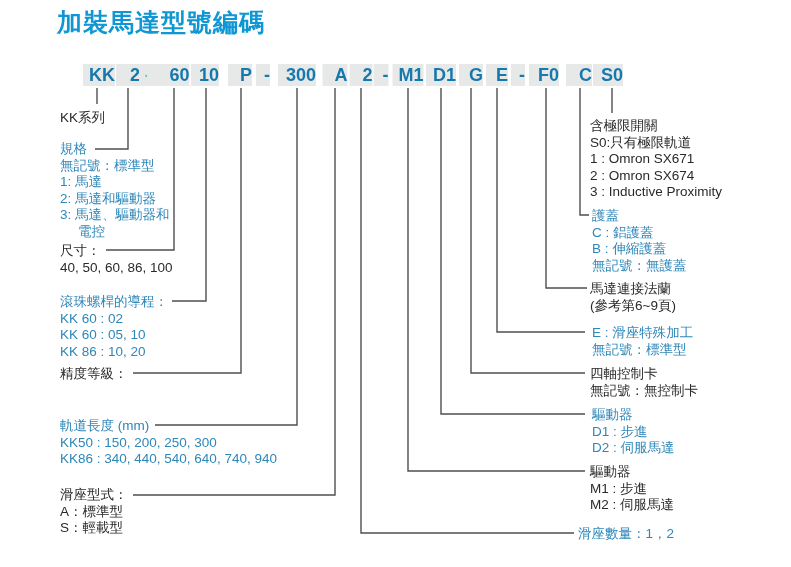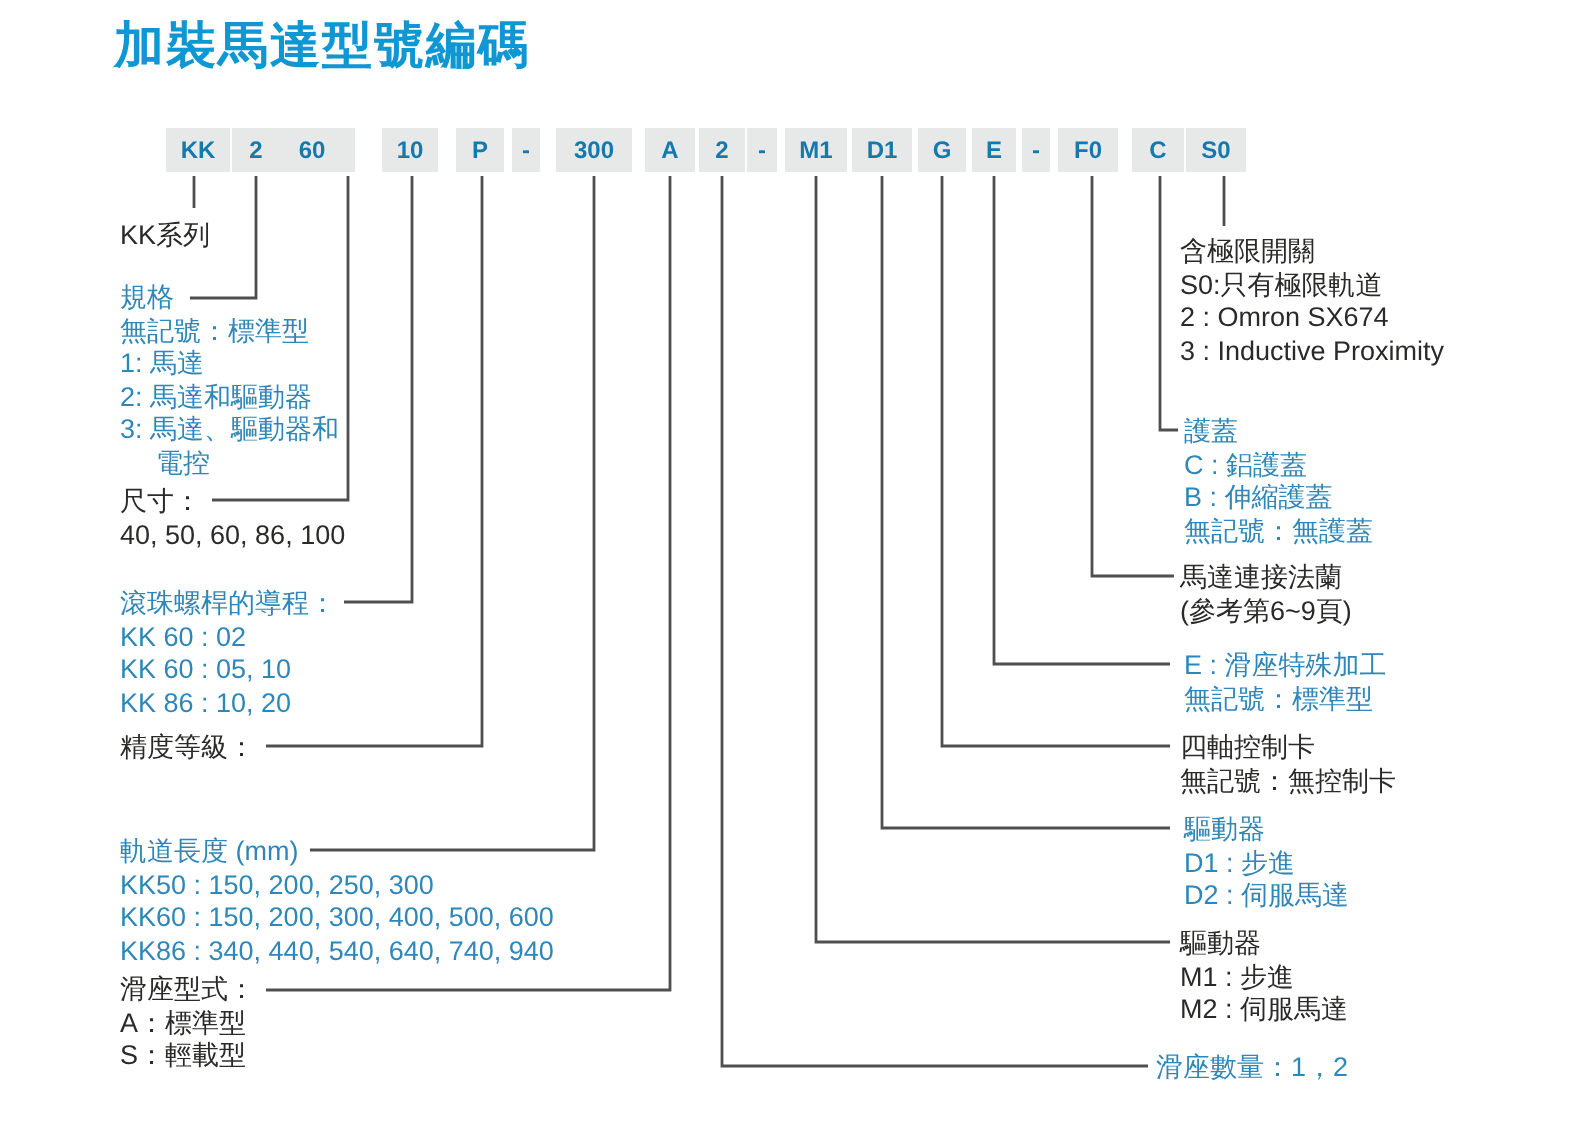--- a/index.html
+++ b/index.html
@@ -18,21 +18,21 @@
   .page-title{
     position:absolute;left:57px;top:6px;margin:0;
     font-size:25px;font-weight:700;color:var(--title-blue);letter-spacing:1px;
   }
   .connectors{position:absolute;left:0;top:0;}
   .connectors polyline{fill:none;stroke:var(--line-gray);stroke-width:1.4;}
   .tok{
     position:absolute;top:64px;height:22px;line-height:22px;
     transform:translateX(-50%);
     background:var(--segment-bg);color:var(--segment-blue);
-    font-size:12px;font-weight:700;text-align:center;
+    font-size:18px;font-weight:700;text-align:right;
   }
   .block{position:absolute;font-size:13.5px;line-height:16.5px;white-space:nowrap;}
   .block.blue{color:var(--desc-blue);}
   .block.dark{color:var(--text-dark);}
   .block .indent{padding-left:18px;}
 </style>
 </head>
 <body>
 
 <h1 class="page-title">加裝馬達型號編碼</h1>
@@ -51,21 +51,21 @@
   <polyline points="471,88 471,373 585,373"></polyline>
   <polyline points="497,88 497,332 585,332"></polyline>
   <polyline points="546,88 546,288 587,288"></polyline>
   <polyline points="580,88 580,215 589,215"></polyline>
   <polyline points="612,88 612,113"></polyline>
 </svg>
 
 <span class="tok" style="left:99px;width:32px">KK</span>
 <span class="tok" style="left:128px;width:24px">2</span>
 <span class="tok" style="left:145px;width:12px">-</span>
-<span class="tok" style="left:156px;width:43px">60</span>
+<span class="tok" style="left:168px;width:43px">60</span>
 <span class="tok" style="left:205px;width:28px">10</span>
 <span class="tok" style="left:240px;width:24px">P</span>
 <span class="tok" style="left:263px;width:14px">-</span>
 <span class="tok" style="left:297px;width:38px">300</span>
 <span class="tok" style="left:335px;width:25px">A</span>
 <span class="tok" style="left:361px;width:23px">2</span>
 <span class="tok" style="left:381px;width:15px">-</span>
 <span class="tok" style="left:408px;width:31px">M1</span>
 <span class="tok" style="left:441px;width:30px">D1</span>
 <span class="tok" style="left:471px;width:24px">G</span>
@@ -100,33 +100,33 @@
   <div>KK 86 : 10, 20</div>
 </div>
 
 <div class="block dark" style="left:60px;top:366px">
   <div>精度等級：</div>
 </div>
 
 <div class="block blue" style="left:60px;top:418px">
   <div>軌道長度 (mm)</div>
   <div>KK50 : 150, 200, 250, 300</div>
-  <div>KK60 : 150, 200, 300, 400, 500, 600</div>
   <div>KK86 : 340, 440, 540, 640, 740, 940</div>
 </div>
 
 <div class="block dark" style="left:60px;top:487px">
   <div>滑座型式：</div>
   <div>A：標準型</div>
   <div>S：輕載型</div>
 </div>
 
 <div class="block dark" style="left:590px;top:118px">
   <div>含極限開關</div>
   <div>S0:只有極限軌道</div>
+  <div>1 : Omron SX671</div>
   <div>2 : Omron SX674</div>
   <div>3 : Inductive Proximity</div>
 </div>
 
 <div class="block blue" style="left:592px;top:208px">
   <div>護蓋</div>
   <div>C : 鋁護蓋</div>
   <div>B : 伸縮護蓋</div>
   <div>無記號：無護蓋</div>
 </div>

